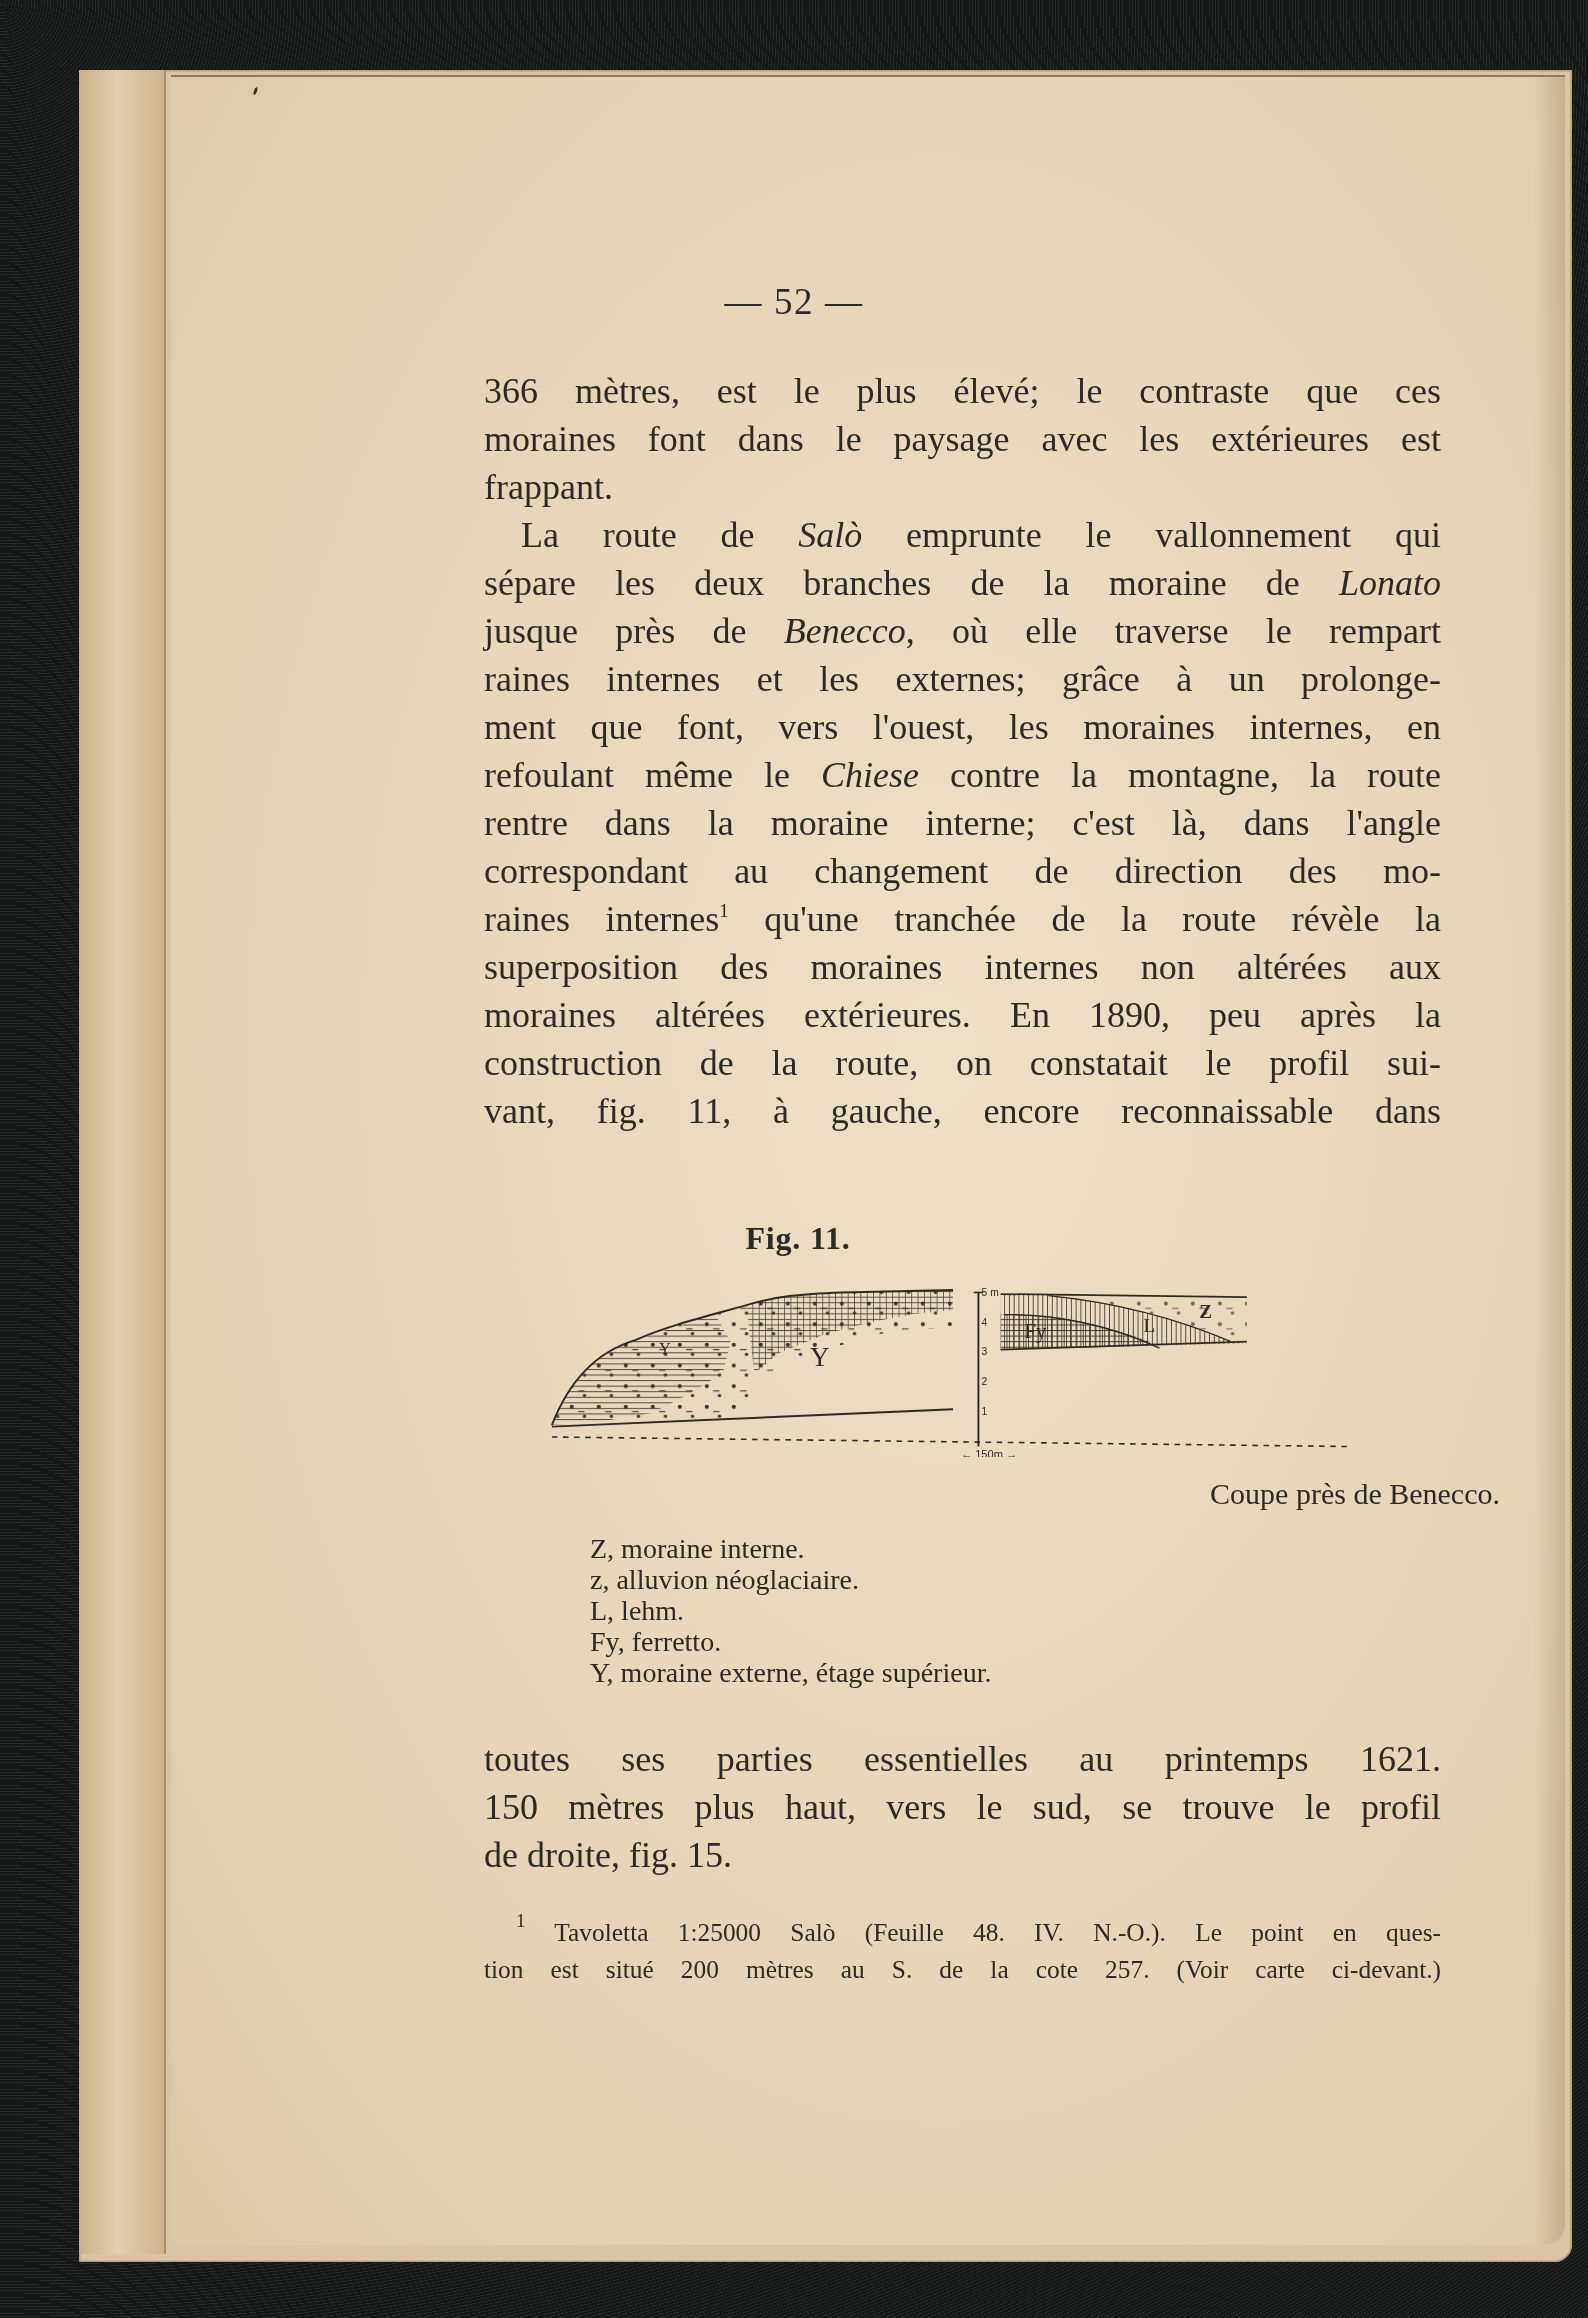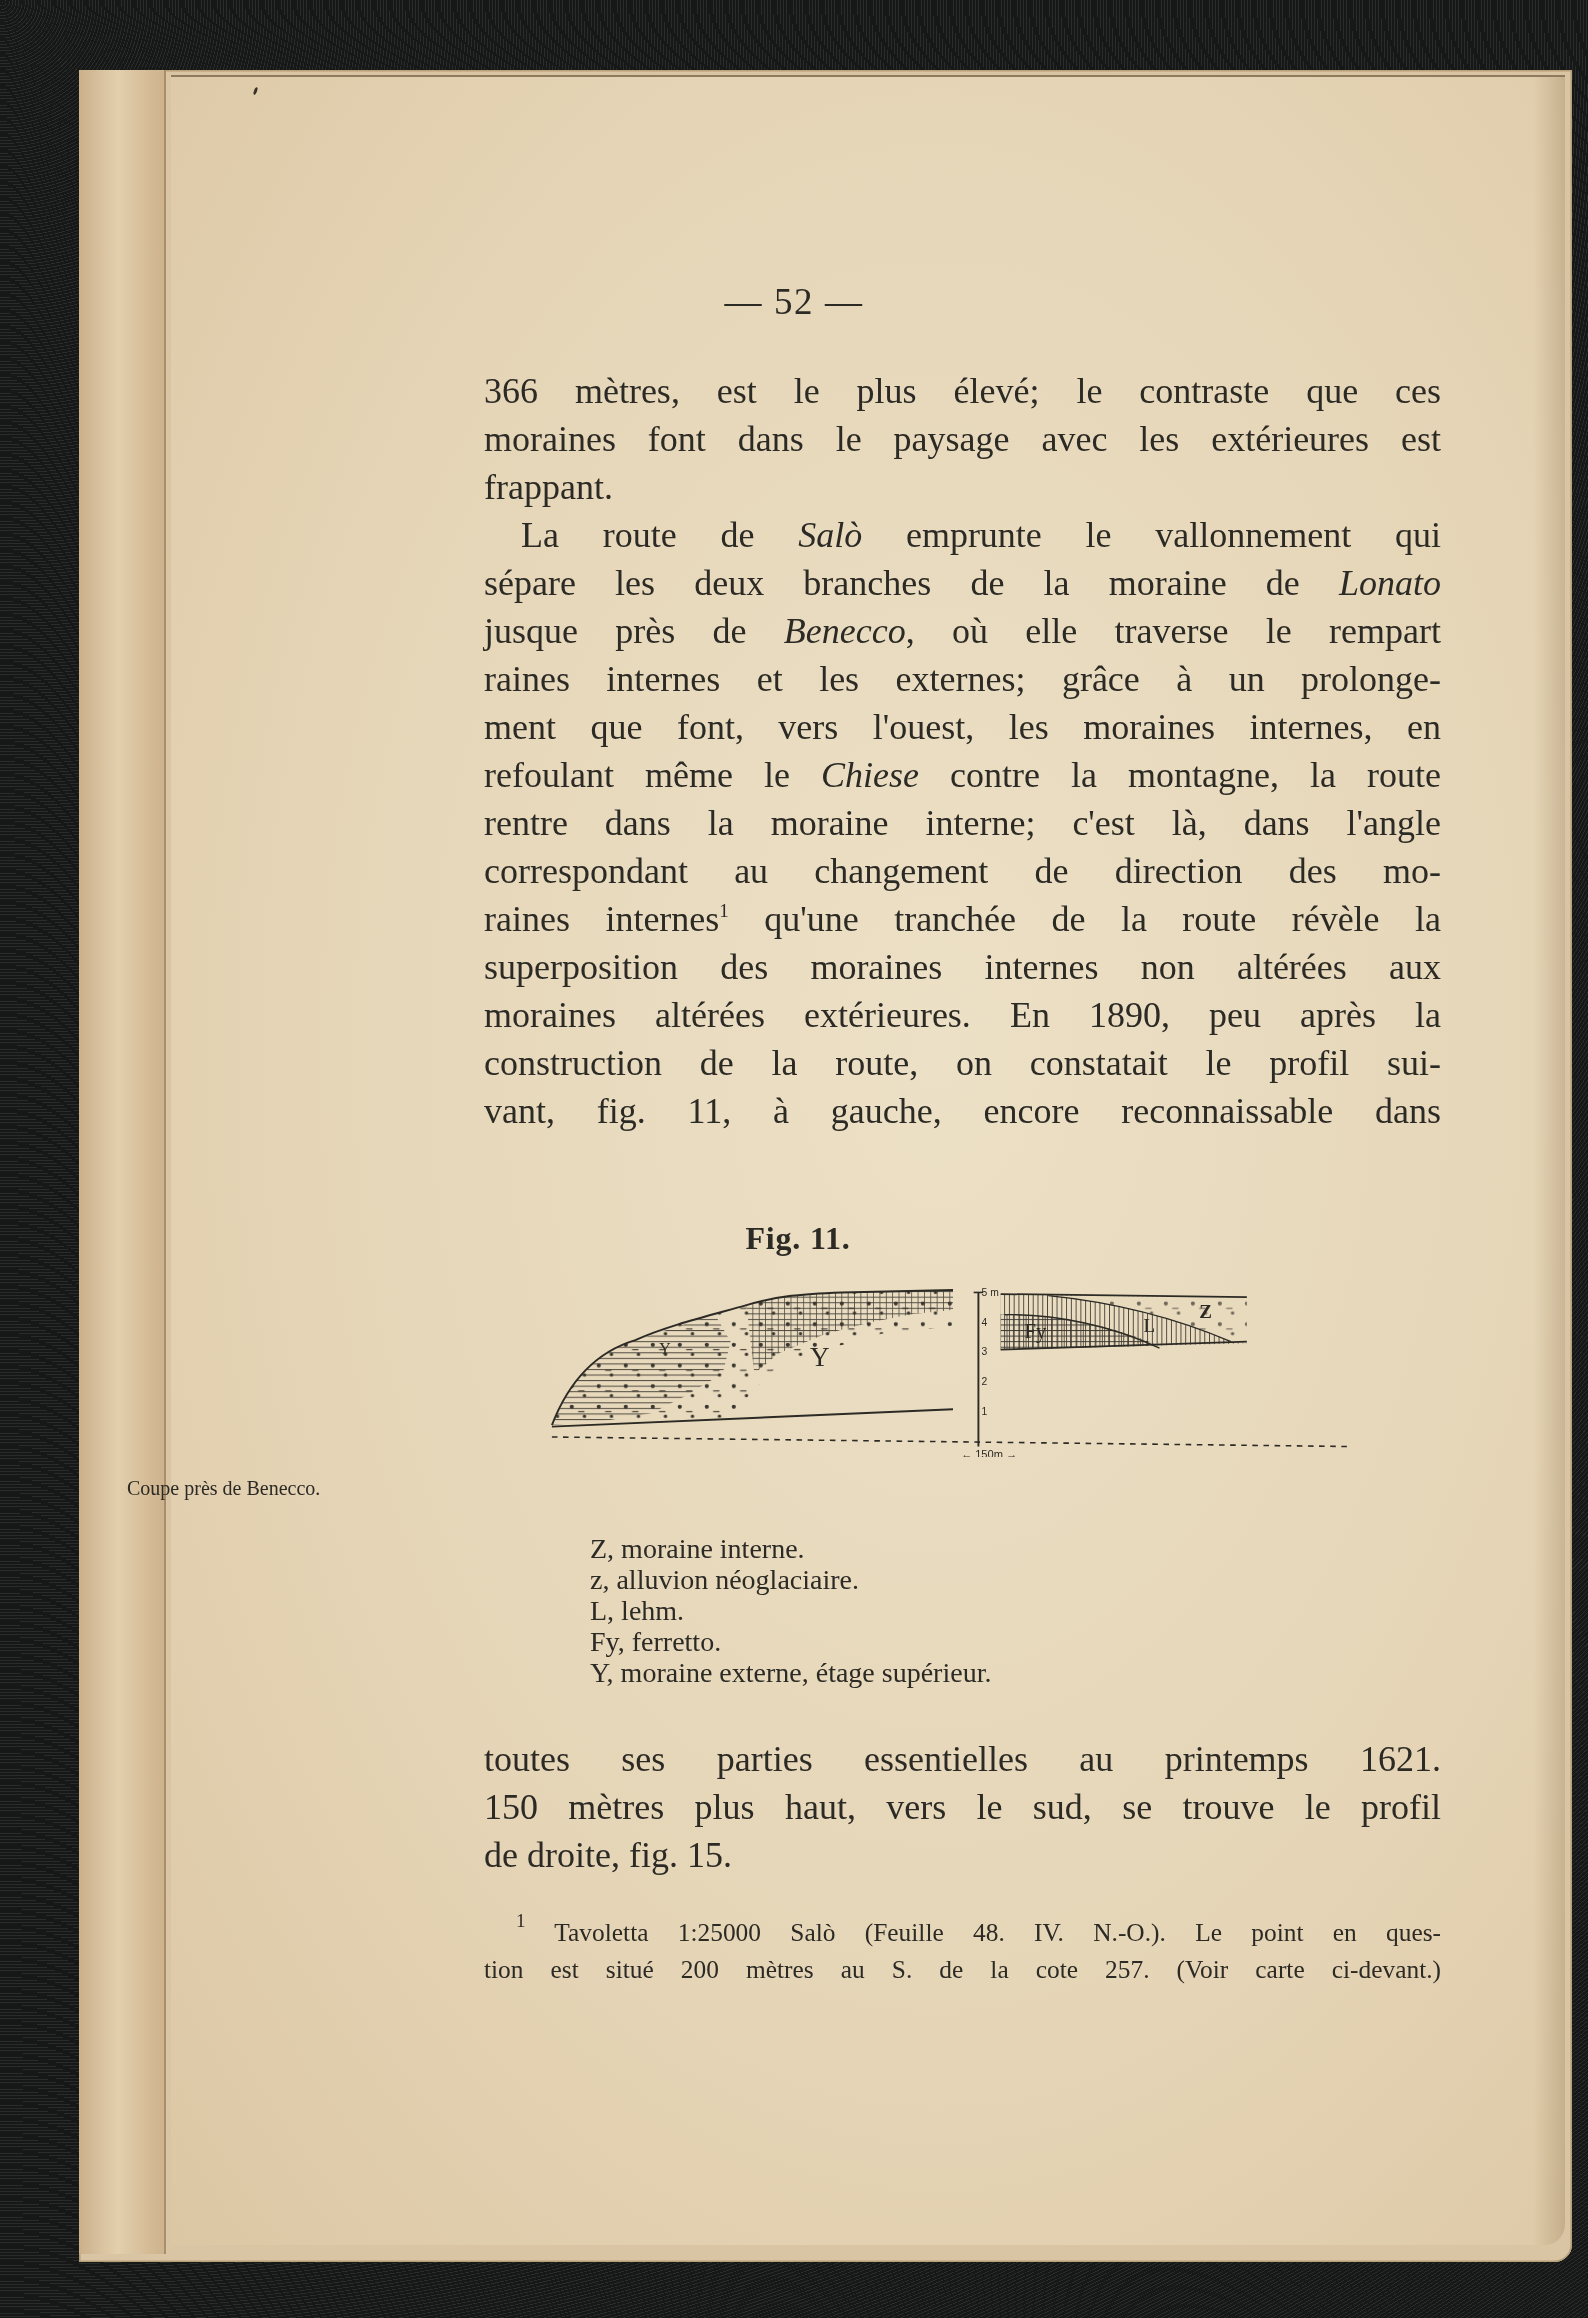--- a/index.html
+++ b/index.html
@@ -56,23 +56,23 @@
   i { font-style:italic; }
   sup { font-size:19px; vertical-align:14.3px; line-height:0; }
   .fig-title {
     position:absolute; left:4px; width:1588px; top:1220px; text-align:center;
     font-size:32px; font-weight:bold; letter-spacing:0.8px;
   }
   .figure {
     position:absolute; left:540px; top:1278px; width:826px; height:179px;
   }
   .caption {
-    position:absolute; left:0; width:1500px; top:1477px; text-align:left;
+    position:absolute; left:0; width:1500px; top:1477px; text-align:right;
     padding-left:127px; box-sizing:border-box;
-    font-size:20px;
+    font-size:30px;
   }
   .legend {
     position:absolute; left:590px; top:1533px; font-size:28px; line-height:31px;
   }
   .legend div { white-space:nowrap; }
   .footnote {
     position:absolute; left:484px; width:957px; top:1914px;
     font-size:25.4px; line-height:37px;
   }
   .footnote .line { height:37px;font-family:Liberation Serif, serif; }

